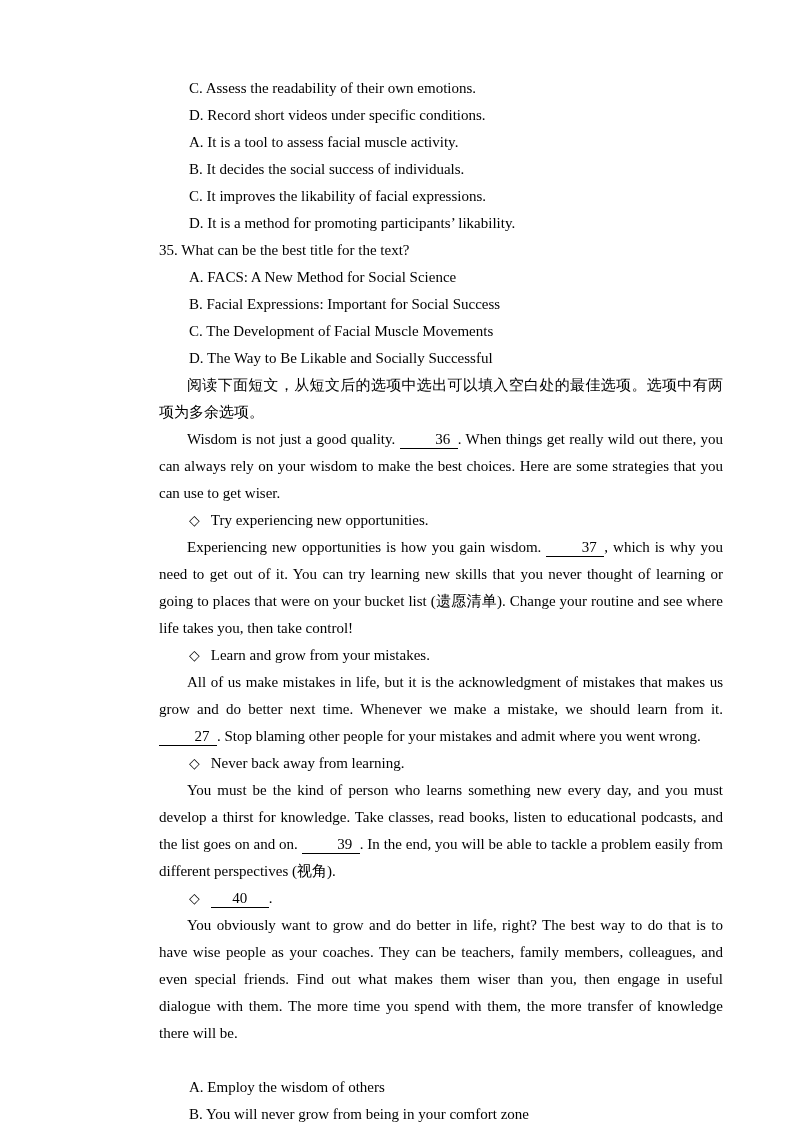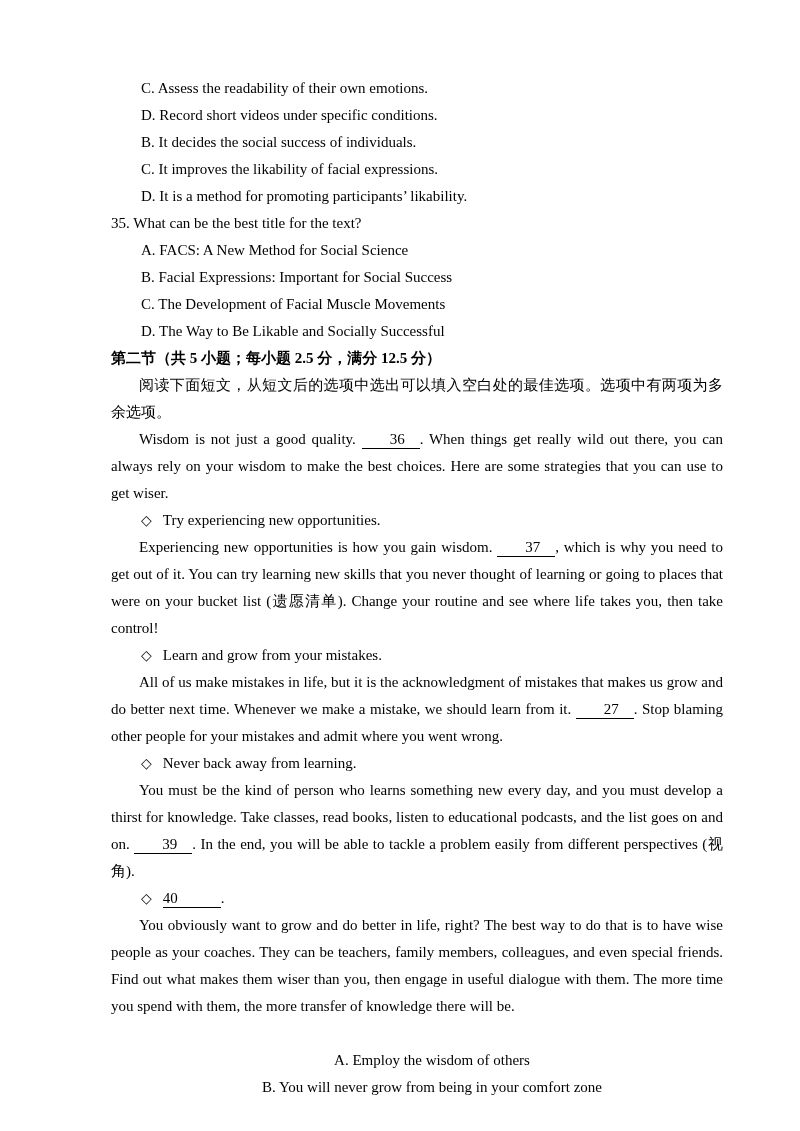--- a/index.html
+++ b/index.html
@@ -6,49 +6,53 @@
   html, body { background: #ffffff; }
   body {
     width: 800px;
     height: 1131px;
     overflow: hidden;
     color: #000;
     font-family: "Liberation Serif", "DejaVu Serif", serif;
     font-size: 15px;
     line-height: 27px;
   }
-  .page { padding: 75px 77px 0 111px; }
+  .page { padding: 75px 77px 0 111px; margin-left: 48px; }
   .opt-row { padding-left: 30px; }
   .para { text-align: justify; text-indent: 28px; }
   .bullet { padding-left: 30px; }
   .diamond { display: inline-block; margin-right: 11px; font-size: 14px; }
   .blank {
     display: inline-block;
     min-width: 58px;
-    text-align: left;
+    text-align: center;
     border-bottom: 1px solid #000;
     line-height: 18px;
   }
   .section-header { font-weight: bold; }
-  .cloze-options { margin-top: 27px; text-align: center; }
+  .cloze-options { margin-top: 27px; }
 </style>
 </head>
 <body>
 
 <div class="page">
 
   <div class="opt-row">
     <span>C.</span>
     <span>Assess the readability of their own emotions.</span>
   </div>
   <div class="opt-row">
     <span>D.</span>
     <span>Record short videos under specific conditions.</span>
   </div>
 
+  <div class="opt-row">
+    <span>A.</span>
+    <span>It is a tool to assess facial muscle activity.</span>
+  </div>
   <div class="opt-row">
     <span>B.</span>
     <span>It decides the social success of individuals.</span>
   </div>
   <div class="opt-row">
     <span>C.</span>
     <span>It improves the likability of facial expressions.</span>
   </div>
   <div class="opt-row">
     <span>D.</span>
@@ -69,21 +73,20 @@
   </div>
   <div class="opt-row">
     <span>C.</span>
     <span>The Development of Facial Muscle Movements</span>
   </div>
   <div class="opt-row">
     <span>D.</span>
     <span>The Way to Be Likable and Socially Successful</span>
   </div>
 
-  <div class="section-header">第二节（共 5 小题；每小题 2.5 分，满分 12.5 分）</div>
   <div class="para">阅读下面短文，从短文后的选项中选出可以填入空白处的最佳选项。选项中有两项为多余选项。</div>
 
   <p class="para"><span>Wisdom is not just a good quality. </span><span class="blank">36</span><span>. When things get really wild out there, you can always rely on your wisdom to make the best choices. Here are some strategies that you can use to get wiser.</span></p>
 
   <p class="bullet"><span class="diamond">◇</span><span>Try experiencing new opportunities.</span></p>
 
   <p class="para"><span>Experiencing new opportunities is how you gain wisdom. </span><span class="blank">37</span><span>, which is why you need to get out of it. You can try learning new skills that you never thought of learning or going to places that were on your bucket list (遗愿清单). Change your routine and see where life takes you, then take control!</span></p>
 
   <p class="bullet"><span class="diamond">◇</span><span>Learn and grow from your mistakes.</span></p>
 

